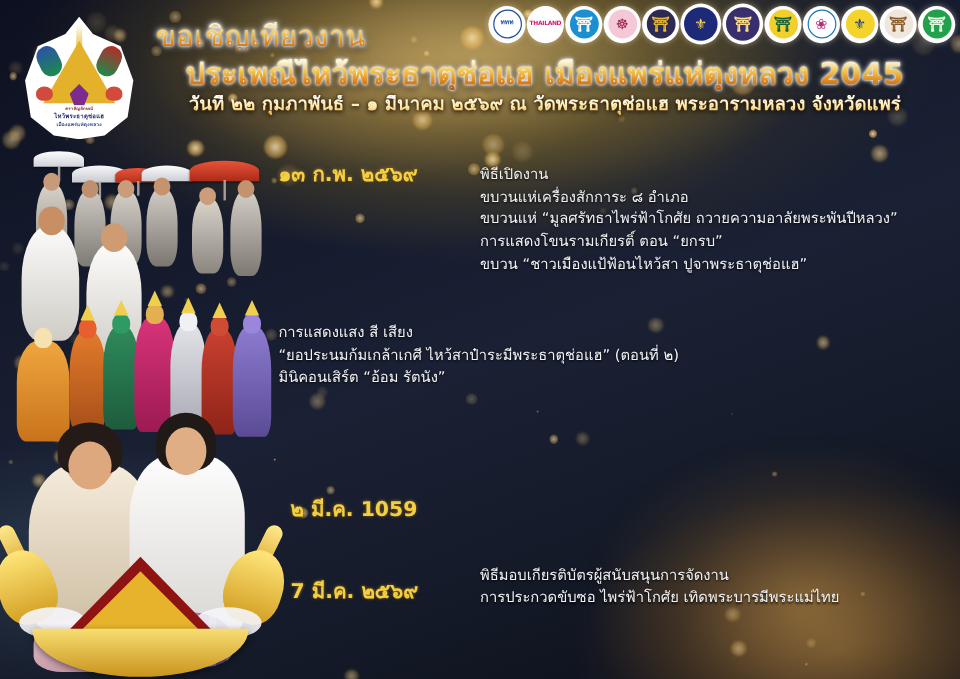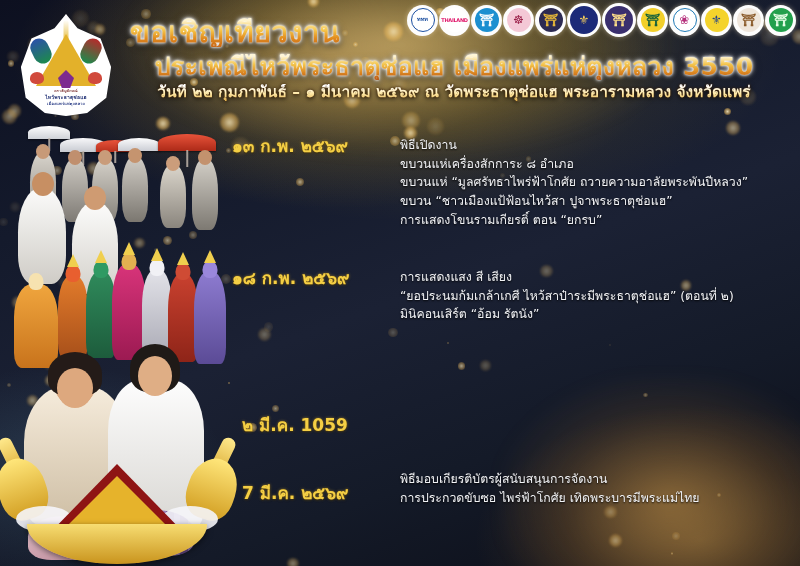--- a/index.html
+++ b/index.html
@@ -112,21 +112,21 @@
   .badge.b9  .inner{ background:#ffffff; color:#b5307c; border:1px solid #1f7ab5; }
   .badge.b10 .inner{ background:#f4d32c; color:#1b3f8f; }
   .badge.b11 .inner{ background:#efe6dc; color:#8a5a2a; }
   .badge.b12 .inner{ background:#22a04c; color:#eaffe9; }
   .badge .glyph{ font-size:12px; }
 
   
   .titles{ position:absolute; left:116px; top:18px; right:8px; }
 
   .t-line1{
-    font-size:29px; font-weight:bold; line-height:1;
+    font-size:24px; font-weight:normal; line-height:1;
     letter-spacing:.5px;
     background:linear-gradient(#fff4d0 8%, #f6c64a 42%, #e08a1e 70%, #c8691a 100%);
     -webkit-background-clip:text; background-clip:text;
     color:transparent; -webkit-text-fill-color:transparent;
     filter:drop-shadow(0 0 1.2px #ffffff) drop-shadow(0 0 2.6px #ffffff) drop-shadow(0 2px 3px rgba(0,0,0,.65));
     padding-left:14px;
   }
   .t-line2{
     margin-top:7px; text-align:center;
     font-size:25px; font-weight:bold; line-height:1.05; letter-spacing:.2px;
@@ -416,21 +416,21 @@
         </div>
         <div class="badge b12">
           <div class="inner">
             <span class="glyph">⛩</span>
           </div>
         </div>
       </div>
 
     <div class="titles">
       <div class="t-line1">ขอเชิญเที่ยวงาน</div>
-      <div class="t-line2">ประเพณีไหว้พระธาตุช่อแฮ เมืองแพร่แห่ตุงหลวง 3550</div>
+      <div class="t-line2">ประเพณีไหว้พระธาตุช่อแฮ เมืองแพร่แห่ตุงหลวง 2045</div>
       <div class="t-line3">วันที่ ๒๒ กุมภาพันธ์ – ๑ มีนาคม ๒๕๖๙ ณ วัดพระธาตุช่อแฮ พระอารามหลวง จังหวัดแพร่</div>
     </div>
   </div>
 
   <div class="collage">
 
     <div class="umbrella" style="left:28px;top:2px;width:42px;height:26px;">
       <div class="canopy" style="background:linear-gradient(#fdfdfd,#cfd2d8);"></div>
         <div class="stick"></div>
     </div>
@@ -522,27 +522,26 @@
     </div>
   </div>
 
   <div class="schedule">
     <div class="row r1">
       <div class="date">๑๓ ก.พ. ๒๕๖๙</div>
       <div class="desc">
         <div class="l">พิธีเปิดงาน</div>
         <div class="l">ขบวนแห่เครื่องสักการะ ๘ อำเภอ</div>
         <div class="l">ขบวนแห่ “มูลศรัทธาไพร่ฟ้าโกศัย ถวายความอาลัยพระพันปีหลวง”</div>
+        <div class="l">การแสดงโขนรามเกียรติ์ ตอน “ยกรบ”</div>
         <div class="l">ขบวน “ชาวเมืองแป้ฟ้อนไหว้สา ปูจาพระธาตุช่อแฮ”</div>
-        <div class="l">การแสดงโขนรามเกียรติ์ ตอน “ยกรบ”</div>
       </div>
     </div>
 
     <div class="row r2">
-      <div class="date">๑๘ ก.พ. ๒๕๖๙</div>
       <div class="desc">
         <div class="l">การแสดงแสง สี เสียง</div>
         <div class="l">“ยอประนมก้มเกล้าเกศี ไหว้สาป๋าระมีพระธาตุช่อแฮ” (ตอนที่ ๒)</div>
         <div class="l">มินิคอนเสิร์ต “อ้อม รัตนัง”</div>
       </div>
     </div>
 
 
     <div class="row r4">
       <div class="date">๒ มี.ค. 1059</div>

